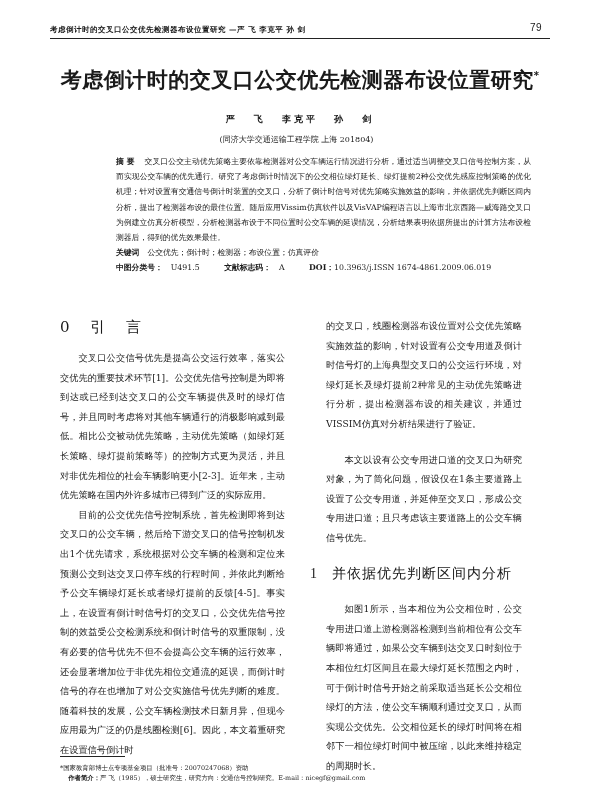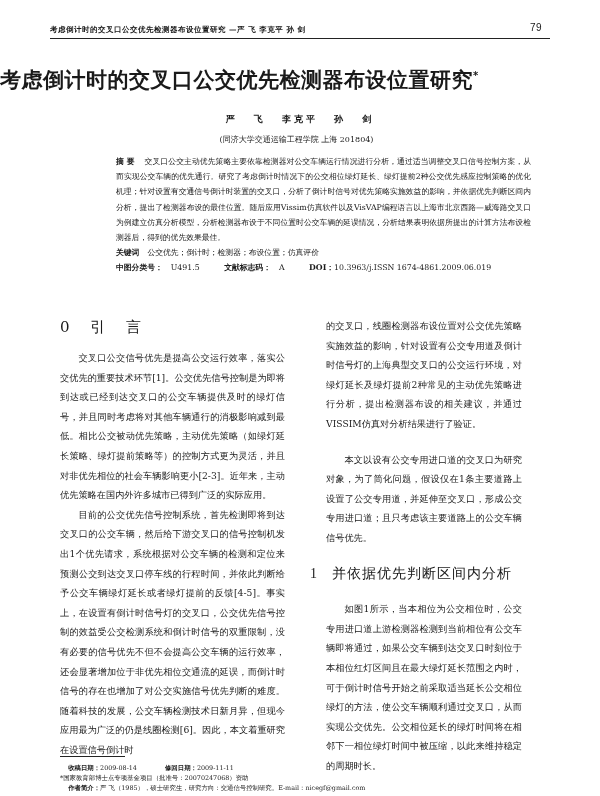--- a/index.html
+++ b/index.html
@@ -3,21 +3,21 @@
 <meta charset="utf-8">
 <style>
   html, body { margin: 0; padding: 0; background: #ffffff; }
   body { width: 600px; height: 796px; position: relative; overflow: hidden;
          font-family: "DejaVu Serif", "Liberation Serif", serif; color: #1a1a1a; }
   .running-header { position: absolute; left: 50px; top: 22px; width: 500px; height: 16px;
          font-size: 7.5px; font-weight: bold; letter-spacing: 0.5px; border-bottom: 1px solid #222; }
   .running-header .rh-title { position: absolute; left: 0; top: 3px; }
   .running-header .rh-page { position: absolute; right: 8px; top: 0px; font-size: 10px; font-weight: normal;
          font-family: "Liberation Sans", sans-serif; }
-  .title { position: absolute; left: 0; width: 600px; top: 66px; text-align: left;
+  .title { position: absolute; left: 0; width: 600px; top: 66px; text-align: center;
          font-size: 21px; font-weight: bold; letter-spacing: 0.5px; font-family: "DejaVu Sans", sans-serif; }
   .title sup { font-size: 10px; }
   .authors { position: absolute; left: 0; width: 600px; top: 113px; text-align: center;
          font-size: 9px; font-weight: bold; word-spacing: 10px; letter-spacing: 3px; }
   .affil { position: absolute; left: 0; width: 593px; top: 134px; text-align: center; font-size: 8px; }
   .abstract { position: absolute; left: 92px; top: 154px; width: 415px; font-size: 7.8px;
          line-height: 15.2px; text-align: justify; margin-left: 24px; }
   .abstract b { font-weight: bold; margin-right: 10px; }
   .kw, .cls { font-size: 7.8px; line-height: 15px; }
   .kw b, .cls b { font-weight: bold; margin-right: 8px; }
@@ -74,16 +74,15 @@
   <p class="noindent">的交叉口，线圈检测器布设位置对公交优先策略实施效益的影响，针对设置有公交专用道及倒计时信号灯的上海典型交叉口的公交运行环境，对绿灯延长及绿灯提前2种常见的主动优先策略进行分析，提出检测器布设的相关建议，并通过VISSIM仿真对分析结果进行了验证。</p>
   <p>本文以设有公交专用进口道的交叉口为研究对象，为了简化问题，假设仅在1条主要道路上设置了公交专用道，并延伸至交叉口，形成公交专用进口道；且只考虑该主要道路上的公交车辆信号优先。</p>
   <div class="h1"><span class="num">1</span><span>并依据优先判断区间内分析</span></div>
   <p>如图1所示，当本相位为公交相位时，公交专用进口道上游检测器检测到当前相位有公交车辆即将通过，如果公交车辆到达交叉口时刻位于本相位红灯区间且在最大绿灯延长范围之内时，可于倒计时信号开始之前采取适当延长公交相位绿灯的方法，使公交车辆顺利通过交叉口，从而实现公交优先。公交相位延长的绿灯时间将在相邻下一相位绿灯时间中被压缩，以此来维持稳定的周期时长。</p>
   <div class="h2"><span class="num">1.1</span><span>优化机理分析</span></div>
   <p>考虑倒计时的绿灯延长策略的基本原理如图2，设相位1为公交相位，设置十公交专用进口道</p>
 </div>
 
 <div class="footnote-rule"></div>
 <div class="footnotes">
-  <div>&nbsp;&nbsp;&nbsp;&nbsp;<b>收稿日期：</b><span>2009-08-14</span><span class="gap"></span><b>修回日期：</b><span>2009-11-11</span></div>
   <div>*国家教育部博士点专项基金项目（批准号：20070247068）资助</div>
   <div>&nbsp;&nbsp;&nbsp;&nbsp;<b>作者简介：</b><span>严  飞（1985），硕士研究生，研究方向：交通信号控制研究。E-mail：nicegf@gmail.com</span></div>
 </div>
 
 </body></html>

